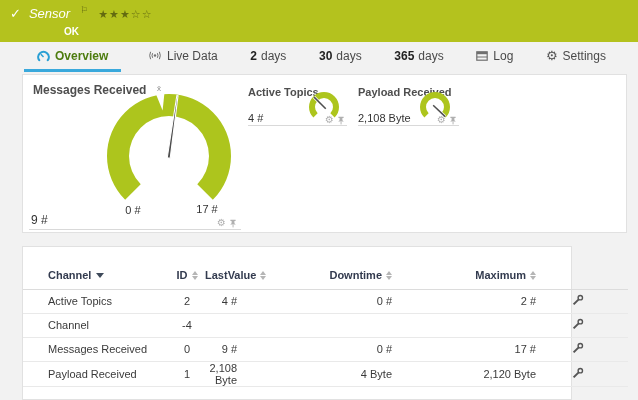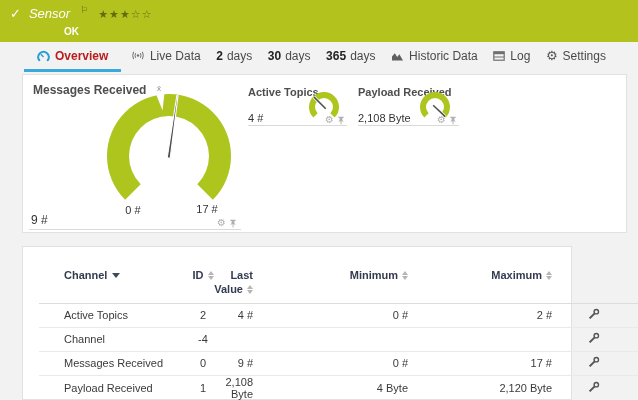--- a/index.html
+++ b/index.html
@@ -18,28 +18,28 @@
   .sensor-word{font-style:italic;font-size:13px;margin-right:6px;}
   .sensor-title{font-size:15px;font-weight:bold;letter-spacing:.2px;}
   .flag{font-size:9px;color:rgba(0,0,0,.5);margin-left:4px;position:relative;top:-5px;}
   .stars{font-size:11px;color:rgba(0,0,0,.45);margin-left:10px;letter-spacing:1px;}
   .status-ok{position:absolute;left:28px;top:26px;font-size:10px;font-weight:bold;margin-left:36px;}
 
   
   .tabs{position:absolute;left:0;top:42px;width:638px;height:30px;display:flex;align-items:stretch;padding:0 26px 0 24px;justify-content:space-between;}
   .tab{display:inline-flex;align-items:center;font-size:12px;color:#4a4a4a;cursor:pointer;padding:0 6px;white-space:nowrap;border-bottom:3px solid transparent;}
   .tab .ticon{margin-right:5px;display:inline-flex;align-items:center;}
-  .tab.active{color:#b91c1c;font-weight:bold;border-bottom:3px solid var(--tab-active-underline,#3aa9dc);padding:12px 13px;}
+  .tab.active{color:#4d7c0f;font-weight:bold;border-bottom:3px solid var(--tab-active-underline,#3aa9dc);padding:12px 13px;}
   .tab b{font-weight:bold;color:#222;margin-right:4px;}
   .gear-glyph{font-size:13px;color:#555;line-height:1;}
 
   
   .panel{position:absolute;background:#fff;border:1px solid #e1e1e1;}
   .panel.gauges{left:22px;top:74px;width:605px;height:159px;}
-  .panel.table{left:22px;top:246px;width:550px;height:154px;padding-left:16px;}
+  .panel.table{left:22px;top:246px;width:550px;height:154px;}
 
   
   .gname{position:absolute;font-size:12px;font-weight:bold;color:#4e4e4e;white-space:nowrap;}
   .gname.small{font-size:11px;}
   .gvalue{position:absolute;font-size:12px;color:#333;white-space:nowrap;}
   .gscale{position:absolute;font-size:11px;color:#333;width:40px;text-align:center;white-space:nowrap;}
   .gunderline{position:absolute;height:1px;background:#d9d9d9;}
   .gicons{position:absolute;display:flex;align-items:center;gap:3px;color:#b0b0b0;}
   .gicons .gear-glyph{font-size:10px;color:#b0b0b0;}
   .avg-marker{position:absolute;font-size:8px;color:#8a8a8a;width:16px;text-align:center;}
@@ -53,21 +53,21 @@
   th.ch{padding-left:25px;}
   td.num{padding-right:8px;}
   th.num{padding-right:8px;}
   td.id,th.id{padding-right:4px;text-align:center;}
   .hdr-inline{display:inline-flex;align-items:center;}
   .sort{display:inline-flex;flex-direction:column;margin-left:4px;gap:1px;vertical-align:middle;}
   .sort i{width:0;height:0;border-left:3px solid transparent;border-right:3px solid transparent;display:block;}
   .sort .up{border-bottom:4px solid #b5b5b5;}
   .sort .down{border-top:4px solid #b5b5b5;}
   .sorted-arrow{width:0;height:0;border-left:4px solid transparent;border-right:4px solid transparent;border-top:5px solid #3f4a5a;display:inline-block;margin-left:5px;vertical-align:middle;}
-  .two-line{display:flex;flex-direction:column;align-items:flex-end;line-height:1.25;}
+  .two-line{display:flex;flex-direction:row;align-items:flex-end;line-height:1.25;}
   .actions{padding-left:28px;}
   .wrench{cursor:pointer;display:inline-block;}
 </style>
 </head>
 <body>
 
 <div class="sensor-header">
   <div class="row1">
     <span class="check">✓</span>
     <span class="sensor-word">Sensor</span>
@@ -103,28 +103,20 @@
     <b>2</b>
     <span>days</span>
   </div>
   <div class="tab">
     <b>30</b>
     <span>days</span>
   </div>
   <div class="tab">
     <b>365</b>
     <span>days</span>
-  </div>
-  <div class="tab">
-    <span class="ticon">
-      <svg width="13" height="10" viewBox="0 0 13 10">
-          <path d="M1 9.5 V5.5 L3.8 2.2 L6.2 6 L8.4 3.2 L12 9.5 Z" fill="#5f5f5f"></path>
-        </svg>
-    </span>
-    <span>Historic Data</span>
   </div>
   <div class="tab">
     <span class="ticon">
       <svg width="12" height="10" viewBox="0 0 12 10">
           <rect x="0.8" y="0.8" width="10.4" height="8.4" fill="none" stroke="#6f6f6f" stroke-width="1.2"></rect>
           <rect x="0.8" y="0.8" width="10.4" height="2.4" fill="#6f6f6f"></rect>
           <line x1="0.8" y1="6" x2="11.2" y2="6" stroke="#6f6f6f" stroke-width="1"></line>
         </svg>
     </span>
     <span>Log</span>
@@ -231,21 +223,21 @@
                 <span>Value</span>
                 <span class="sort">
                   <i class="up"></i>
                   <i class="down"></i>
                 </span>
               </span>
           </span>
         </th>
         <th class="num">
           <span class="hdr-inline">
-              <span>Minimum</span>
+              <span>Downtime</span>
               <span class="sort">
                 <i class="up"></i>
                 <i class="down"></i>
               </span>
             </span>
         </th>
         <th class="num">
           <span class="hdr-inline">
               <span>Maximum</span>
               <span class="sort">

